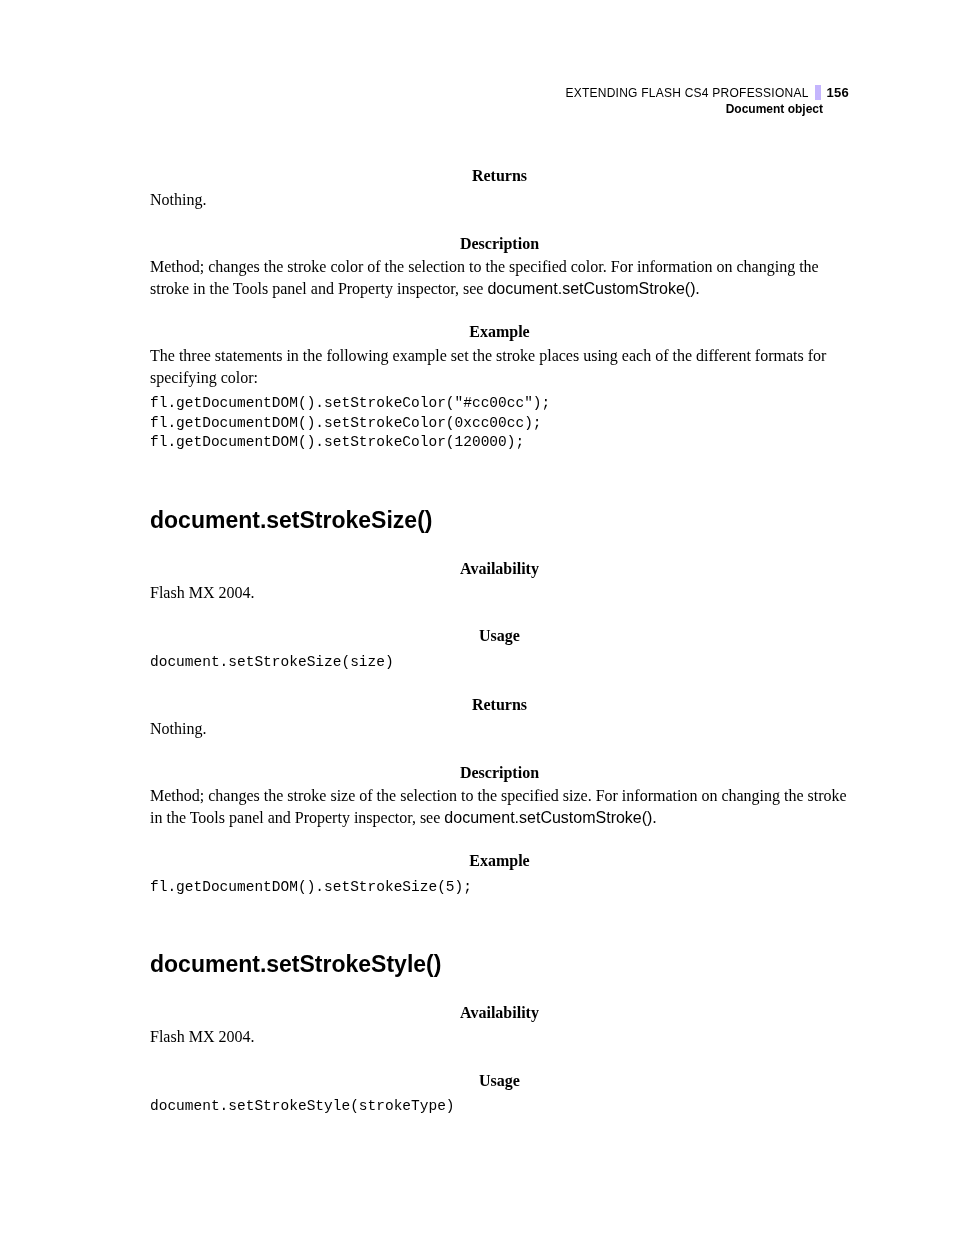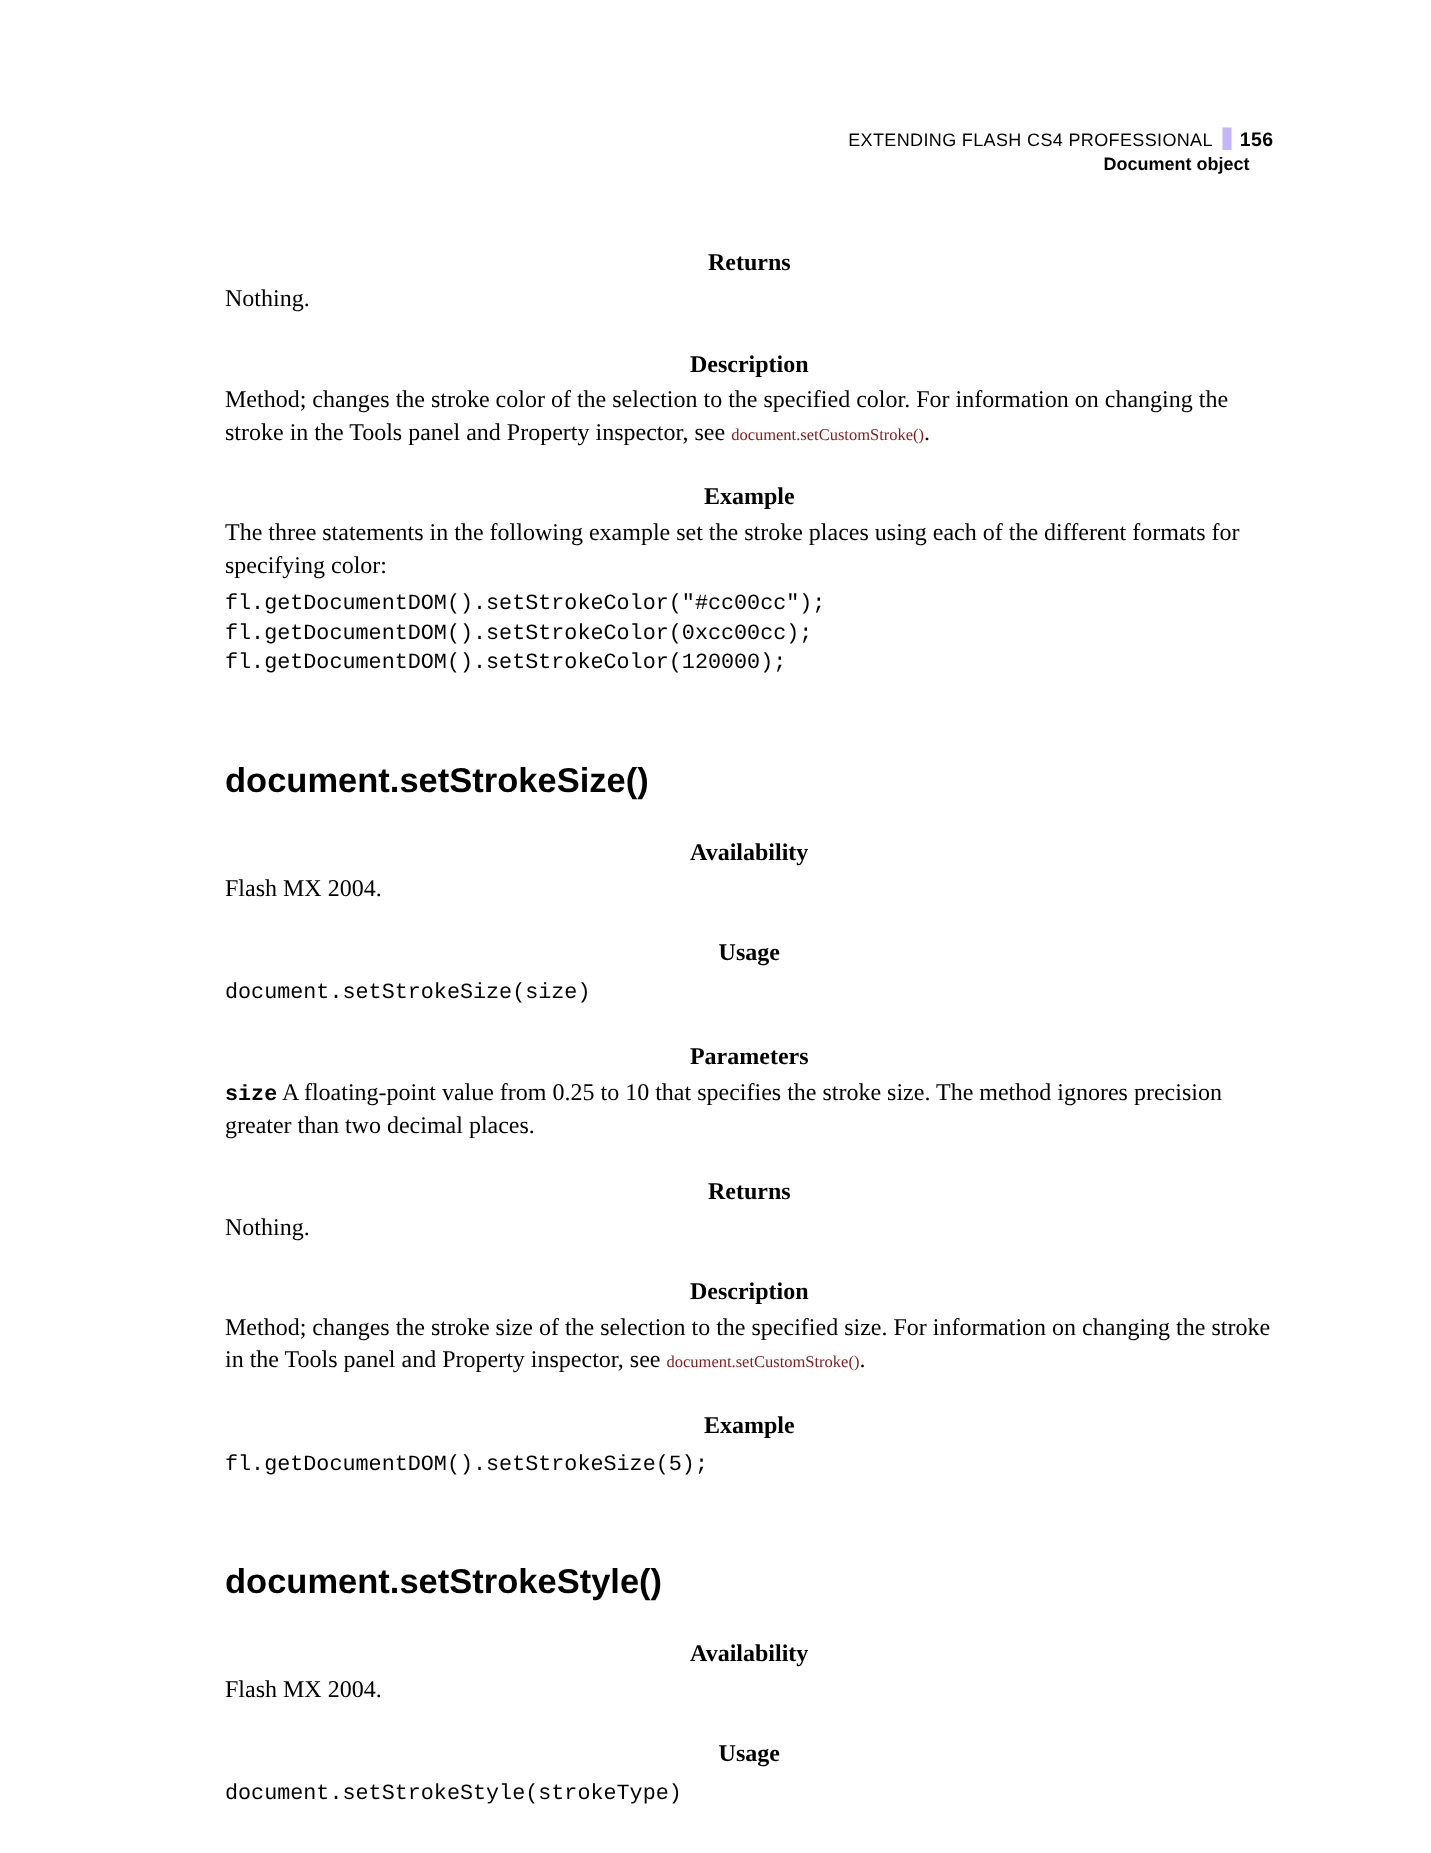--- a/index.html
+++ b/index.html
@@ -29,44 +29,44 @@
   }
   .running-head .pagenum {
     font-weight: 700;
     font-size: 13px;
     margin-left: 6px;
     padding-left: 6px;
     border-left: 6px solid #c4b5fd;
   }
   .running-head .line2 {
     font-weight: 700;
-    margin-right: 16px;
+    margin-right: 26px;
   }
   .sect-label {
     font-family: "Minion Pro", Georgia, serif;
     font-weight: 700;
     font-size: 16px;
     margin-top: 22px;
     margin-bottom: 2px;
     text-align: center;
   }
   .body-text {
     margin: 0 0 2px 0;
   }
   .code {
     font-family: "Courier New", Courier, monospace;
     font-size: 14.5px;
     white-space: pre;
     margin: 6px 0 2px 0;
     line-height: 1.35;
   }
   .code-link {
-    font-family: Liberation Serif, serif;
-    font-size: 11px;
-    color: #7f1d1d;
+    font-family: Liberation Sans, sans-serif;
+    font-size: 16px;
+    color: #000000;
   }
   .h2 {
     font-family: "Myriad Pro", "Helvetica Neue", Arial, sans-serif;
     font-weight: 700;
     font-size: 23px;
     margin-top: 52px;
     margin-bottom: 20px;
   }
   .param-name {
     font-family: "Courier New", Courier, monospace;
@@ -110,24 +110,20 @@
   <div class="block">
     <div class="sect-label">Availability</div>
     <p class="body-text">Flash MX 2004.</p>
   </div>
 
   <div class="block">
     <div class="sect-label">Usage</div>
     <div class="code">document.setStrokeSize(size)</div>
   </div>
 
-  <div class="block">
-    <div class="sect-label">Parameters</div>
-    <p class="body-text"><span class="param-name">size</span><span> A floating-point value from 0.25 to 10 that specifies the stroke size. The method ignores precision greater than two decimal places.</span></p>
-  </div>
 
   <div class="block">
     <div class="sect-label">Returns</div>
     <p class="body-text">Nothing.</p>
   </div>
 
   <div class="block">
     <div class="sect-label">Description</div>
     <p class="body-text"><span>Method; changes the stroke size of the selection to the specified size. For information on changing the stroke in the Tools panel and Property inspector, see </span><span class="code-link">document.setCustomStroke()</span><span>.</span></p>
   </div>

